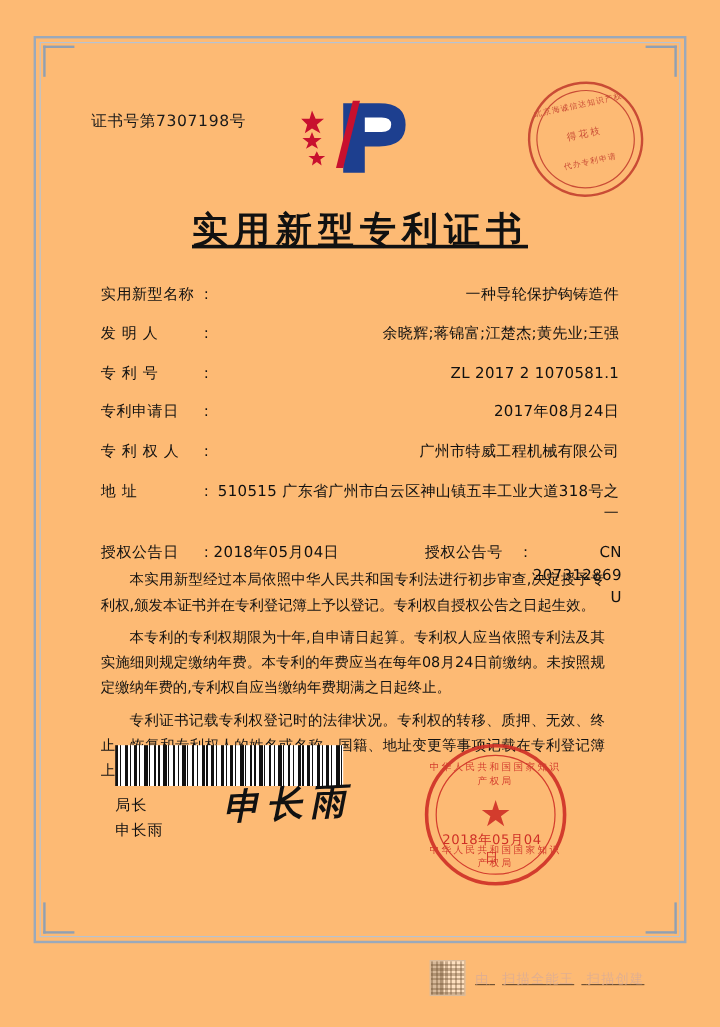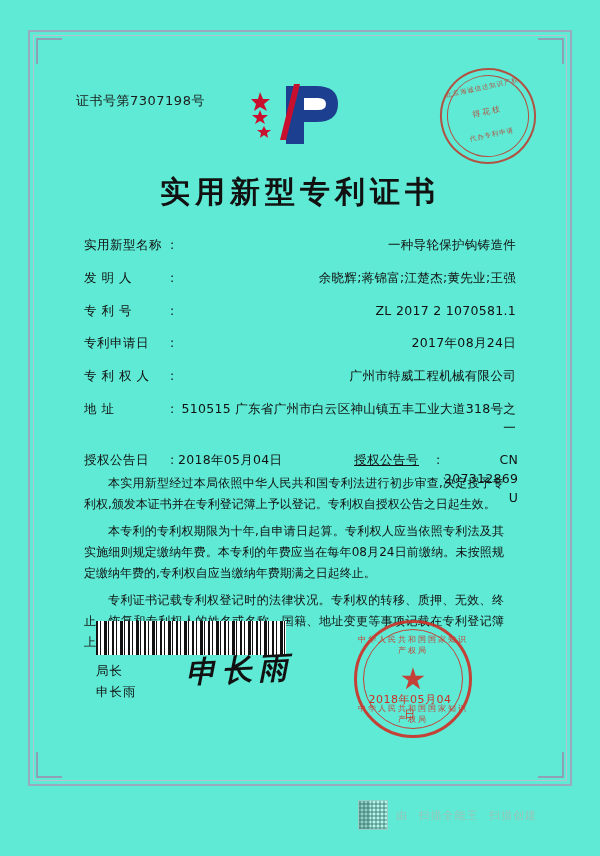--- a/index.html
+++ b/index.html
@@ -13,21 +13,21 @@
     font-family: "DejaVu Sans", sans-serif;
     position: relative;
     overflow: hidden;
   }
 
   
   #certificate-page {
     position: absolute;
     left: 0; top: 0;
     width: 600px; height: 856px;
-    background: #5eead4;
+    background: #fdba74;
   }
 
   
   .border-outer {
     position: absolute;
     left: 28px; top: 30px;
     width: 544px; height: 756px;
     border: 2px solid #9aa9bb;
     box-sizing: border-box;
   }
@@ -102,20 +102,21 @@
   #doc-title {
     position: absolute;
     left: 0; top: 172px;
     width: 600px;
     text-align: center;
     font-family: "DejaVu Serif", serif;
     font-size: 30px;
     font-weight: bold;
     letter-spacing: 5px;
     color: #111;
+    text-decoration: underline;
   }
 
   
   #fields {
     position: absolute;
     left: 84px; top: 236px;
     width: 432px;
     font-size: 12.5px;
     color: #111;
   }
@@ -147,21 +148,20 @@
 
   
   .field-row.split .field-value-left {
     flex: 0 0 176px;
     letter-spacing: 0.3px;
   }
   .field-row.split .field-label2 {
     flex: 0 0 78px;
     white-space: nowrap;
     letter-spacing: 0.5px;
-    text-decoration: underline;
   }
 
   
   #body-paragraphs {
     position: absolute;
     left: 84px; top: 473px;
     width: 432px;
     font-size: 12px;
     line-height: 1.75;
     color: #111;
@@ -269,20 +269,21 @@
   }
 
   
   #scan-watermark {
     position: absolute;
     left: 358px; top: 800px;
     display: flex;
     align-items: center;
     gap: 8px;
     opacity: 0.55;
+    text-decoration: underline;
   }
   #scan-qr {
     width: 30px; height: 30px;
     background:
       linear-gradient(90deg, #b9b9b9 0 40%, transparent 0),
       repeating-linear-gradient(0deg, #9d9d9d 0 2px, #fff 2px 4px),
       repeating-linear-gradient(90deg, #9d9d9d 0 2px, #fff 2px 4px);
     background-blend-mode: multiply;
     border: 1px solid #bdbdbd;
     box-sizing: border-box;

